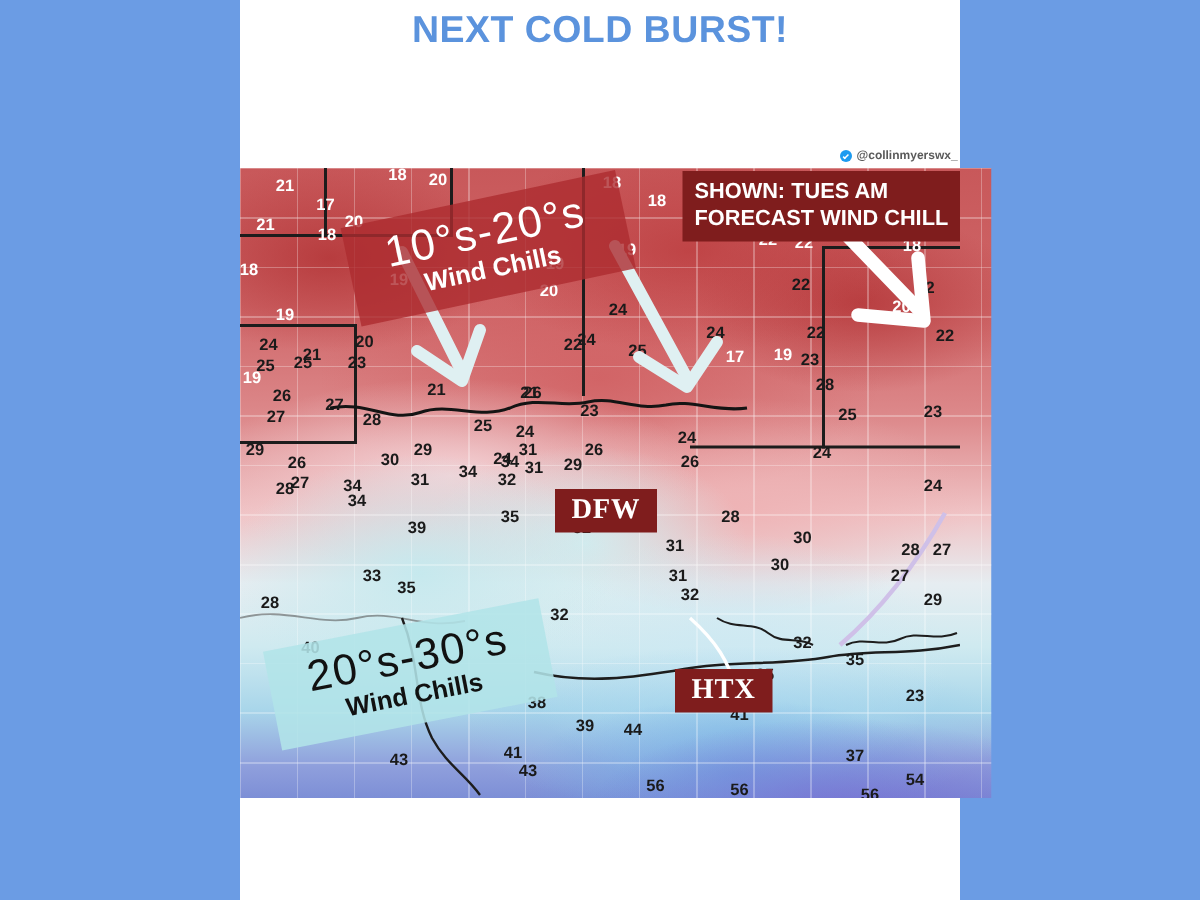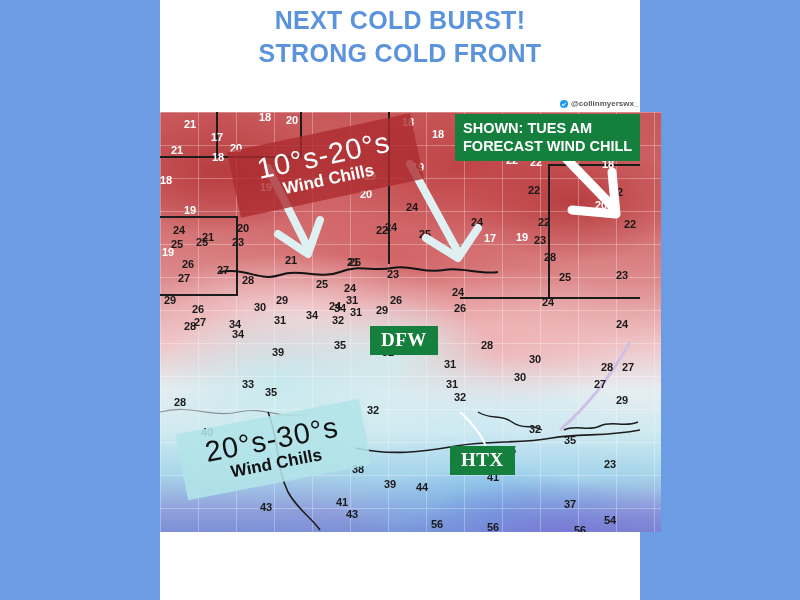--- a/index.html
+++ b/index.html
@@ -84,21 +84,21 @@
   }
   .num{
     position:absolute;font-family:"Liberation Sans", sans-serif;
     font-size:11px;font-weight:bold;color:#1a1a1a;
     transform:translate(-50%,-50%);white-space:nowrap;
   }
   .num.light{color:#ffffff;}
 
   
   .blackbox{
-    position:absolute;background:#15803d;color:#fff;
+    position:absolute;background:#7f1d1d;color:#fff;
     font-weight:bold;display:flex;align-items:center;justify-content:center;
   }
   .shown-label{
     left:295px;top:2px;padding:5px 8px 6px 8px;
     font-size:14.5px;line-height:18px;text-align:left;
     flex-direction:column;align-items:flex-start;
   }
   .city-label{
     font-family:"Liberation Serif", serif;font-size:19px;
     letter-spacing:.5px;padding:3px 11px 4px 11px;
@@ -135,21 +135,20 @@
 </style>
 </head>
 <body>
 
 <div id="root">
 
   <div class="card"></div>
 
   <div class="headline">
     <div>NEXT COLD BURST!</div>
-    <div>STRONG COLD FRONT</div>
   </div>
 
   <div class="handle">
     <span class="verif"></span>
     <span>@collinmyerswx_</span>
   </div>
 
   <div class="map">
     <div class="map-bg"></div>
     <div class="grid"></div>

